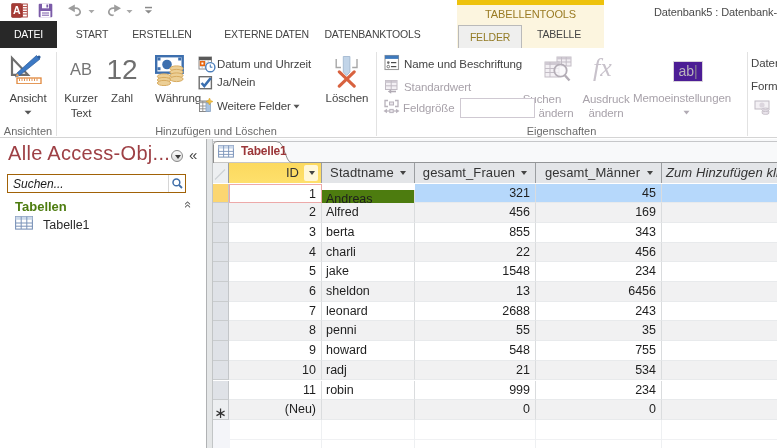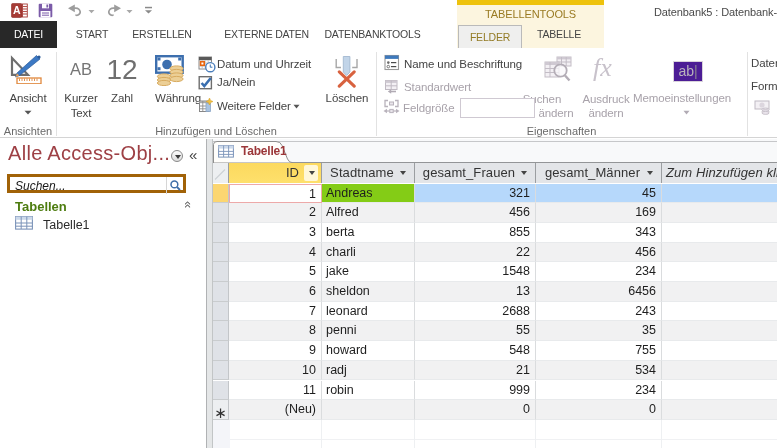--- a/index.html
+++ b/index.html
@@ -33,21 +33,21 @@
 
 
 #content { position:absolute; left:0; top:139px; width:777px; height:309px; }
 
 
 #nav { position:absolute; left:0; top:0; width:207px; height:309px; background:#fff; border-right:1px solid #b0b2b4; }
 #navtitle { position:absolute; left:8px; top:3px; font-size:20px; color:#9e4045; white-space:nowrap; letter-spacing:0.3px; }
 #navcirc { position:absolute; left:171px; top:11px; width:12px; height:12px; border:1px solid #8a8a8a; border-radius:50%; background:linear-gradient(#fdfdfd,#dcdcdc); }
 #navcirc:after { content:""; position:absolute; left:2.5px; top:4px; border-left:3.5px solid transparent; border-right:3.5px solid transparent; border-top:4px solid #3a3a3a; }
 #navchev { position:absolute; left:189px; top:7px; font-size:15px; color:#444; }
-#searchbox { position:absolute; left:7px; top:35px; width:179px; height:19px; border:3px solid #a16207; background:#fff; }
+#searchbox { position:absolute; left:7px; top:35px; width:179px; height:19px; border:1px solid #a16207; background:#fff; }
 #searchtxt { position:absolute; left:5px; top:2px; font-size:12px; font-style:italic; color:#1a1a1a; }
 #searchbtn { position:absolute; right:0; top:0; width:17px; height:17px; border-left:1px solid #d6d6d6; }
 #grpTabellen { position:absolute; left:15px; top:60px; font-size:13px; font-weight:bold; color:#4d7c0f; }
 #grpchev { position:absolute; left:185px; top:58px; font-size:13px; color:#555; transform:rotate(90deg); }
 #itmTabelle1 { position:absolute; left:43px; top:79px; font-size:12.5px; color:#2b2b2b; }
 
 
 #gutter { position:absolute; left:207px; top:0; width:6px; height:309px; background:#e4e6e7; border-right:1px solid #c2c5c6; }
 
 
@@ -371,21 +371,21 @@
         </div>
         <div class="hd" style="left:16px;width:93px;background:linear-gradient(#fcd95e,#fee06c);padding-left:47px;">ID<span class="abs" style="right:3px;top:2px;width:14px;height:16px;background:rgba(255,253,243,0.82);border-radius:2px;"></span><span class="hcaret" style="right:6px;"></span></div>
         <div class="hd" style="left:109px;width:93px;">Stadtname<span class="hcaret" style="right:8px;"></span></div>
         <div class="hd" style="left:202px;width:121px;">gesamt_Frauen<span class="hcaret" style="right:8px;"></span></div>
         <div class="hd" style="left:323px;width:126px;">gesamt_Männer<span class="hcaret" style="right:8px;"></span></div>
         <div class="hd" style="left:449px;width:115px;border-right:none;font-style:italic;text-align:left;padding-left:4px;padding-right:0;">Zum Hinzufügen klicken</div>
 
         <div class="row r1" style="top:20.5px;">
           <div class="sel" style="background:#fcd671;"></div>
           <div class="cell cid" style="background:#fff;border:1px solid #eda9a9;">1</div>
-          <div class="cell cnm" style="background:#84cc16;">Andreas</div>
+          <div class="cell cnm" style="background:#4d7c0f;margin-top:6px;">Andreas</div>
           <div class="cell cfr" style="background:#b6d8fb;">321</div>
           <div class="cell cmn" style="background:#b6d8fb;">45</div>
           <div class="cell czm" style="background:#b6d8fb;"></div>
         </div>
         <div class="row even" style="top:40.2px;">
             <div class="sel"></div>
             <div class="cell cid">2</div>
             <div class="cell cnm">Alfred</div>
             <div class="cell cfr">456</div>
             <div class="cell cmn">169</div>

